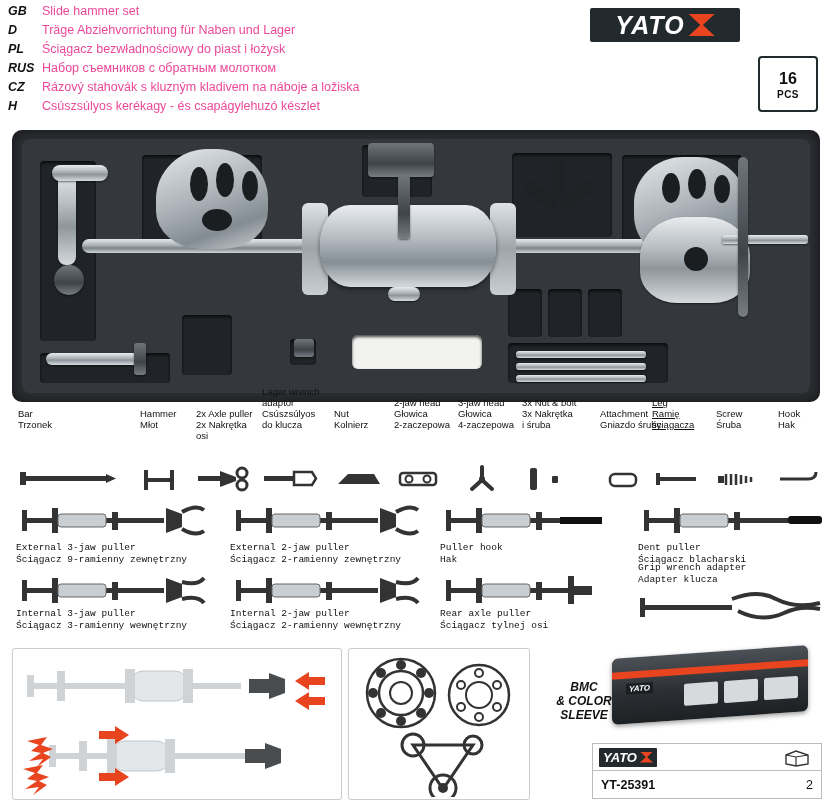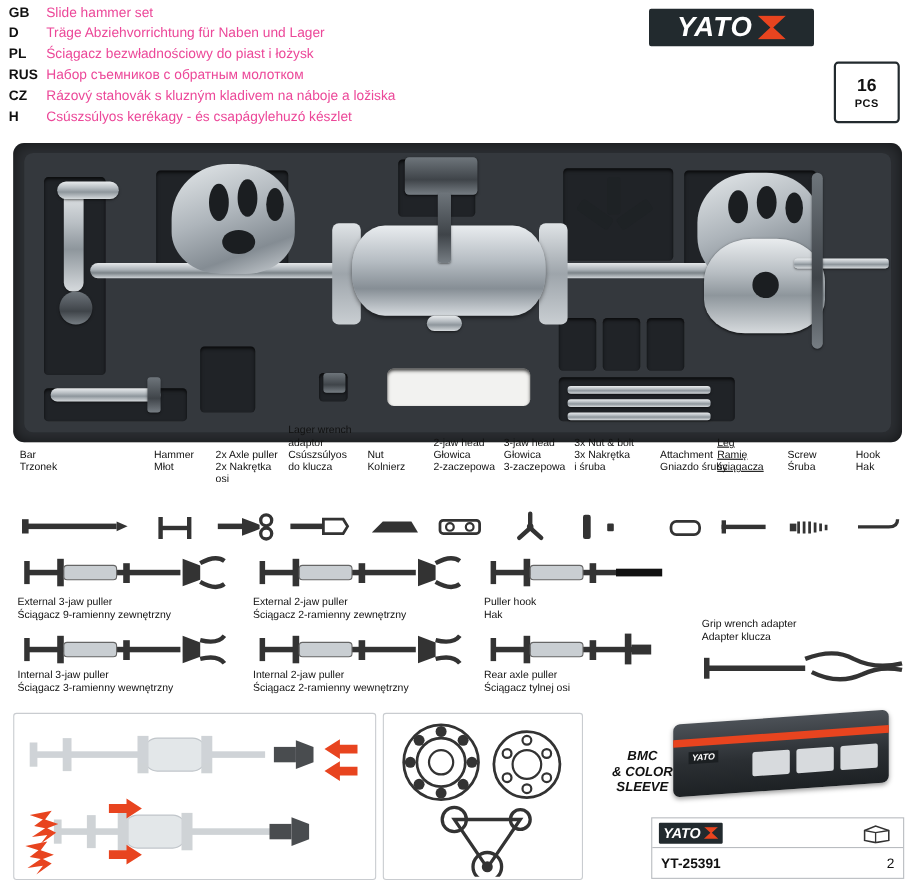--- a/index.html
+++ b/index.html
@@ -10,21 +10,21 @@
     color:#111;
     position:relative;
     overflow:hidden;
   }
   .page{position:relative;width:832px;height:805px;}
 
   
   .header{position:absolute;left:0;top:0;width:832px;height:125px;}
   .lang-list{position:absolute;left:8px;top:4px;width:620px;}
   .lang-row{display:flex;align-items:flex-start;height:19px;}
-  .lang-code{width:34px;font-weight:bold;font-size:12.5px;color:#111;}
+  .lang-code{width:34px;font-style:italic;font-weight:bold;font-size:12.5px;color:#111;}
   .lang-text{font-size:12.5px;color:#ec4899;}
 
   .brand{position:absolute;right:92px;top:8px;width:150px;height:34px;}
   .brand-box{
     width:150px;height:34px;background:#222a2e;border-radius:2px;
     display:flex;align-items:center;justify-content:center;position:relative;
   }
   .brand-text{
     color:#fff;font-weight:bold;font-style:italic;font-size:25px;letter-spacing:1px;
     font-family:"Liberation Sans", sans-serif;
@@ -94,21 +94,21 @@
 
   
   .legend{position:absolute;left:0;top:408px;width:832px;height:92px;}
   .legend-item{position:absolute;top:0;}
   .legend-label{font-size:9.5px;line-height:11px;color:#111;}
   .legend-label .l2{display:block;}
   .legend-art{position:absolute;top:56px;height:30px;}
 
   
   .asm{position:absolute;left:0;top:500px;width:832px;height:140px;}
-  .asm-cell{position:absolute;}
+  .asm-cell{position:absolute;font-family:Liberation Mono, monospace;}
   .asm-cap{font-size:9.5px;line-height:11.5px;color:#111;}
 
   
   .panel{
     position:absolute;border:1px solid #c9ccd0;border-radius:3px;background:#fff;
   }
   .bmc-text{position:absolute;font-style:italic;font-weight:bold;font-size:12px;line-height:14px;text-align:center;color:#111;}
 
   .sku-box{position:absolute;left:592px;top:743px;width:228px;height:54px;border:1px solid #b9bcc0;}
   .sku-top{height:26px;border-bottom:1px solid #b9bcc0;display:flex;align-items:center;position:relative;}
@@ -317,21 +317,21 @@
         <rect x="6" y="9" width="36" height="12" rx="3" fill="none" stroke="#333" stroke-width="2.5"></rect>
         <circle cx="15" cy="15" r="3.5" fill="none" stroke="#333" stroke-width="2"></circle>
         <circle cx="33" cy="15" r="3.5" fill="none" stroke="#333" stroke-width="2"></circle>
       </svg>
     </div>
 
     <div class="legend-item" style="left:458px;width:62px;">
       <div class="legend-label" style="margin-top:-11px;">
         <span class="l2">3-jaw head</span>
         <span class="l2">Głowica</span>
-        <span class="l2">3-zaczepowa</span>
+        <span class="l2">4-zaczepowa</span>
       </div>
       <svg class="legend-art" width="62" height="30" viewBox="0 0 62 30">
         <g stroke="#333" stroke-width="4" stroke-linecap="round">
           <line x1="24" y1="14" x2="24" y2="3"></line>
           <line x1="24" y1="16" x2="14" y2="25"></line>
           <line x1="24" y1="16" x2="34" y2="25"></line>
         </g>
         <circle cx="24" cy="15" r="3" fill="#333"></circle>
       </svg>
     </div>
@@ -443,20 +443,34 @@
         <rect x="42" y="14" width="48" height="13" rx="3" fill="#c9ced2" stroke="#666"></rect>
         <rect x="96" y="12" width="6" height="18" fill="#333"></rect>
         <rect x="120" y="17" width="42" height="7" fill="#111"></rect>
       </svg>
       <div class="asm-cap" style="margin-top:2px;">
         <span class="l2" style="display:block">Puller hook</span>
         <span class="l2" style="display:block">Hak</span>
       </div>
     </div>
 
+    <div class="asm-cell" style="left:638px;top:0;width:190px;">
+      <svg width="190" height="40" viewBox="0 0 190 40">
+        <rect x="8" y="18" width="160" height="5" fill="#333"></rect>
+        <rect x="6" y="10" width="5" height="21" fill="#333"></rect>
+        <rect x="36" y="8" width="6" height="25" fill="#333"></rect>
+        <rect x="42" y="14" width="48" height="13" rx="3" fill="#c9ced2" stroke="#666"></rect>
+        <rect x="96" y="12" width="6" height="18" fill="#333"></rect>
+        <rect x="150" y="16" width="34" height="8" rx="3" fill="#111"></rect>
+      </svg>
+      <div class="asm-cap" style="margin-top:2px;">
+        <span class="l2" style="display:block">Dent puller</span>
+        <span class="l2" style="display:block">Ściągacz blacharski</span>
+      </div>
+    </div>
 
     <div class="asm-cell" style="left:16px;top:72px;width:196px;">
       <svg width="196" height="36" viewBox="0 0 196 36">
         <rect x="8" y="16" width="140" height="5" fill="#333"></rect>
         <rect x="6" y="8" width="5" height="21" fill="#333"></rect>
         <rect x="36" y="6" width="6" height="25" fill="#333"></rect>
         <rect x="42" y="12" width="48" height="13" rx="3" fill="#c9ced2" stroke="#666"></rect>
         <rect x="96" y="10" width="6" height="18" fill="#333"></rect>
         <path d="M150 6 L166 12 L166 25 L150 31 Z" fill="#333"></path>
         <path d="M166 10 q16 4 22 -4" stroke="#333" stroke-width="4" fill="none"></path>

